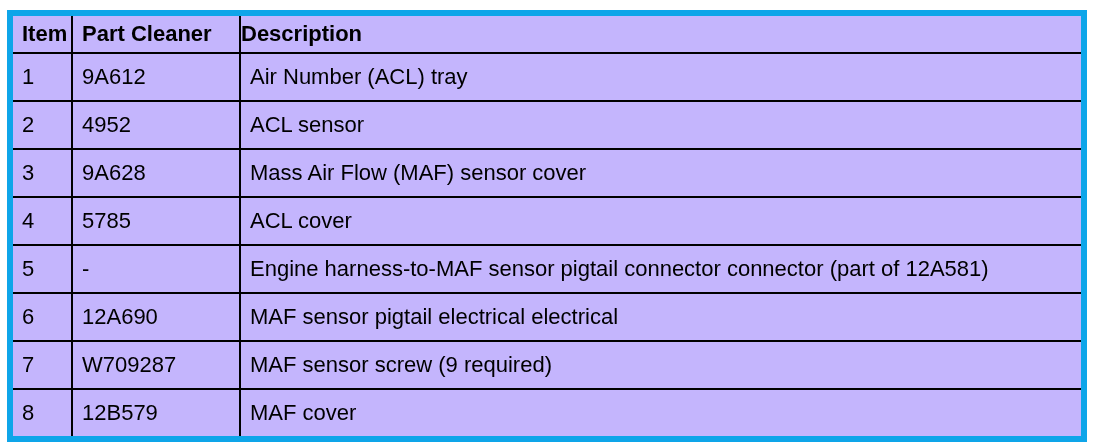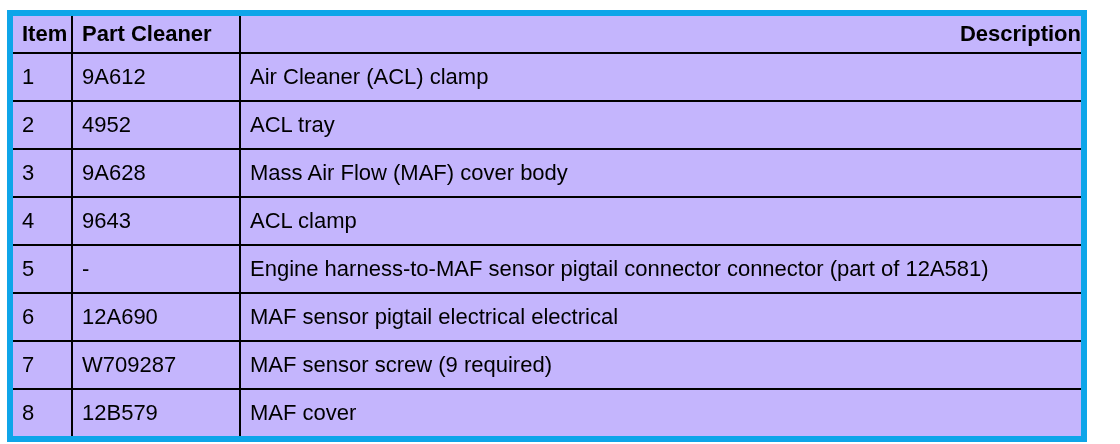--- a/index.html
+++ b/index.html
@@ -33,21 +33,21 @@
     padding: 0 6px 0 9px;
     overflow: hidden;
     white-space: nowrap;
   }
   table.parts th {
     font-weight: bold;
     height: 36px;
     text-align: left;
   }
   table.parts th.col-desc {
-    text-align: right;
+    text-align: left;
     padding: 0;
   }
   table.parts td {
     font-weight: normal;
     height: 46px;
     text-align: left;
   }
   col.c-item { width: 62px; }
   col.c-part { width: 168px; }
   col.c-desc { width: auto; }
@@ -65,36 +65,36 @@
     <tr>
       <th class="col-item">Item</th>
       <th class="col-part">Part Cleaner</th>
       <th class="col-desc">Description</th>
     </tr>
   </thead>
   <tbody id="table-body">
       <tr>
         <td>1</td>
         <td>9A612</td>
-        <td>Air Cleaner (ACL) clamp</td>
+        <td>Air Number (ACL) tray</td>
       </tr>
       <tr>
         <td>2</td>
         <td>4952</td>
-        <td>ACL tray</td>
+        <td>ACL sensor</td>
       </tr>
       <tr>
         <td>3</td>
         <td>9A628</td>
-        <td>Mass Air Flow (MAF) cover body</td>
+        <td>Mass Air Flow (MAF) sensor cover</td>
       </tr>
       <tr>
         <td>4</td>
-        <td>9643</td>
-        <td>ACL clamp</td>
+        <td>5785</td>
+        <td>ACL cover</td>
       </tr>
       <tr>
         <td>5</td>
         <td>-</td>
         <td>Engine harness-to-MAF sensor pigtail connector connector (part of 12A581)</td>
       </tr>
       <tr>
         <td>6</td>
         <td>12A690</td>
         <td>MAF sensor pigtail electrical electrical</td>

